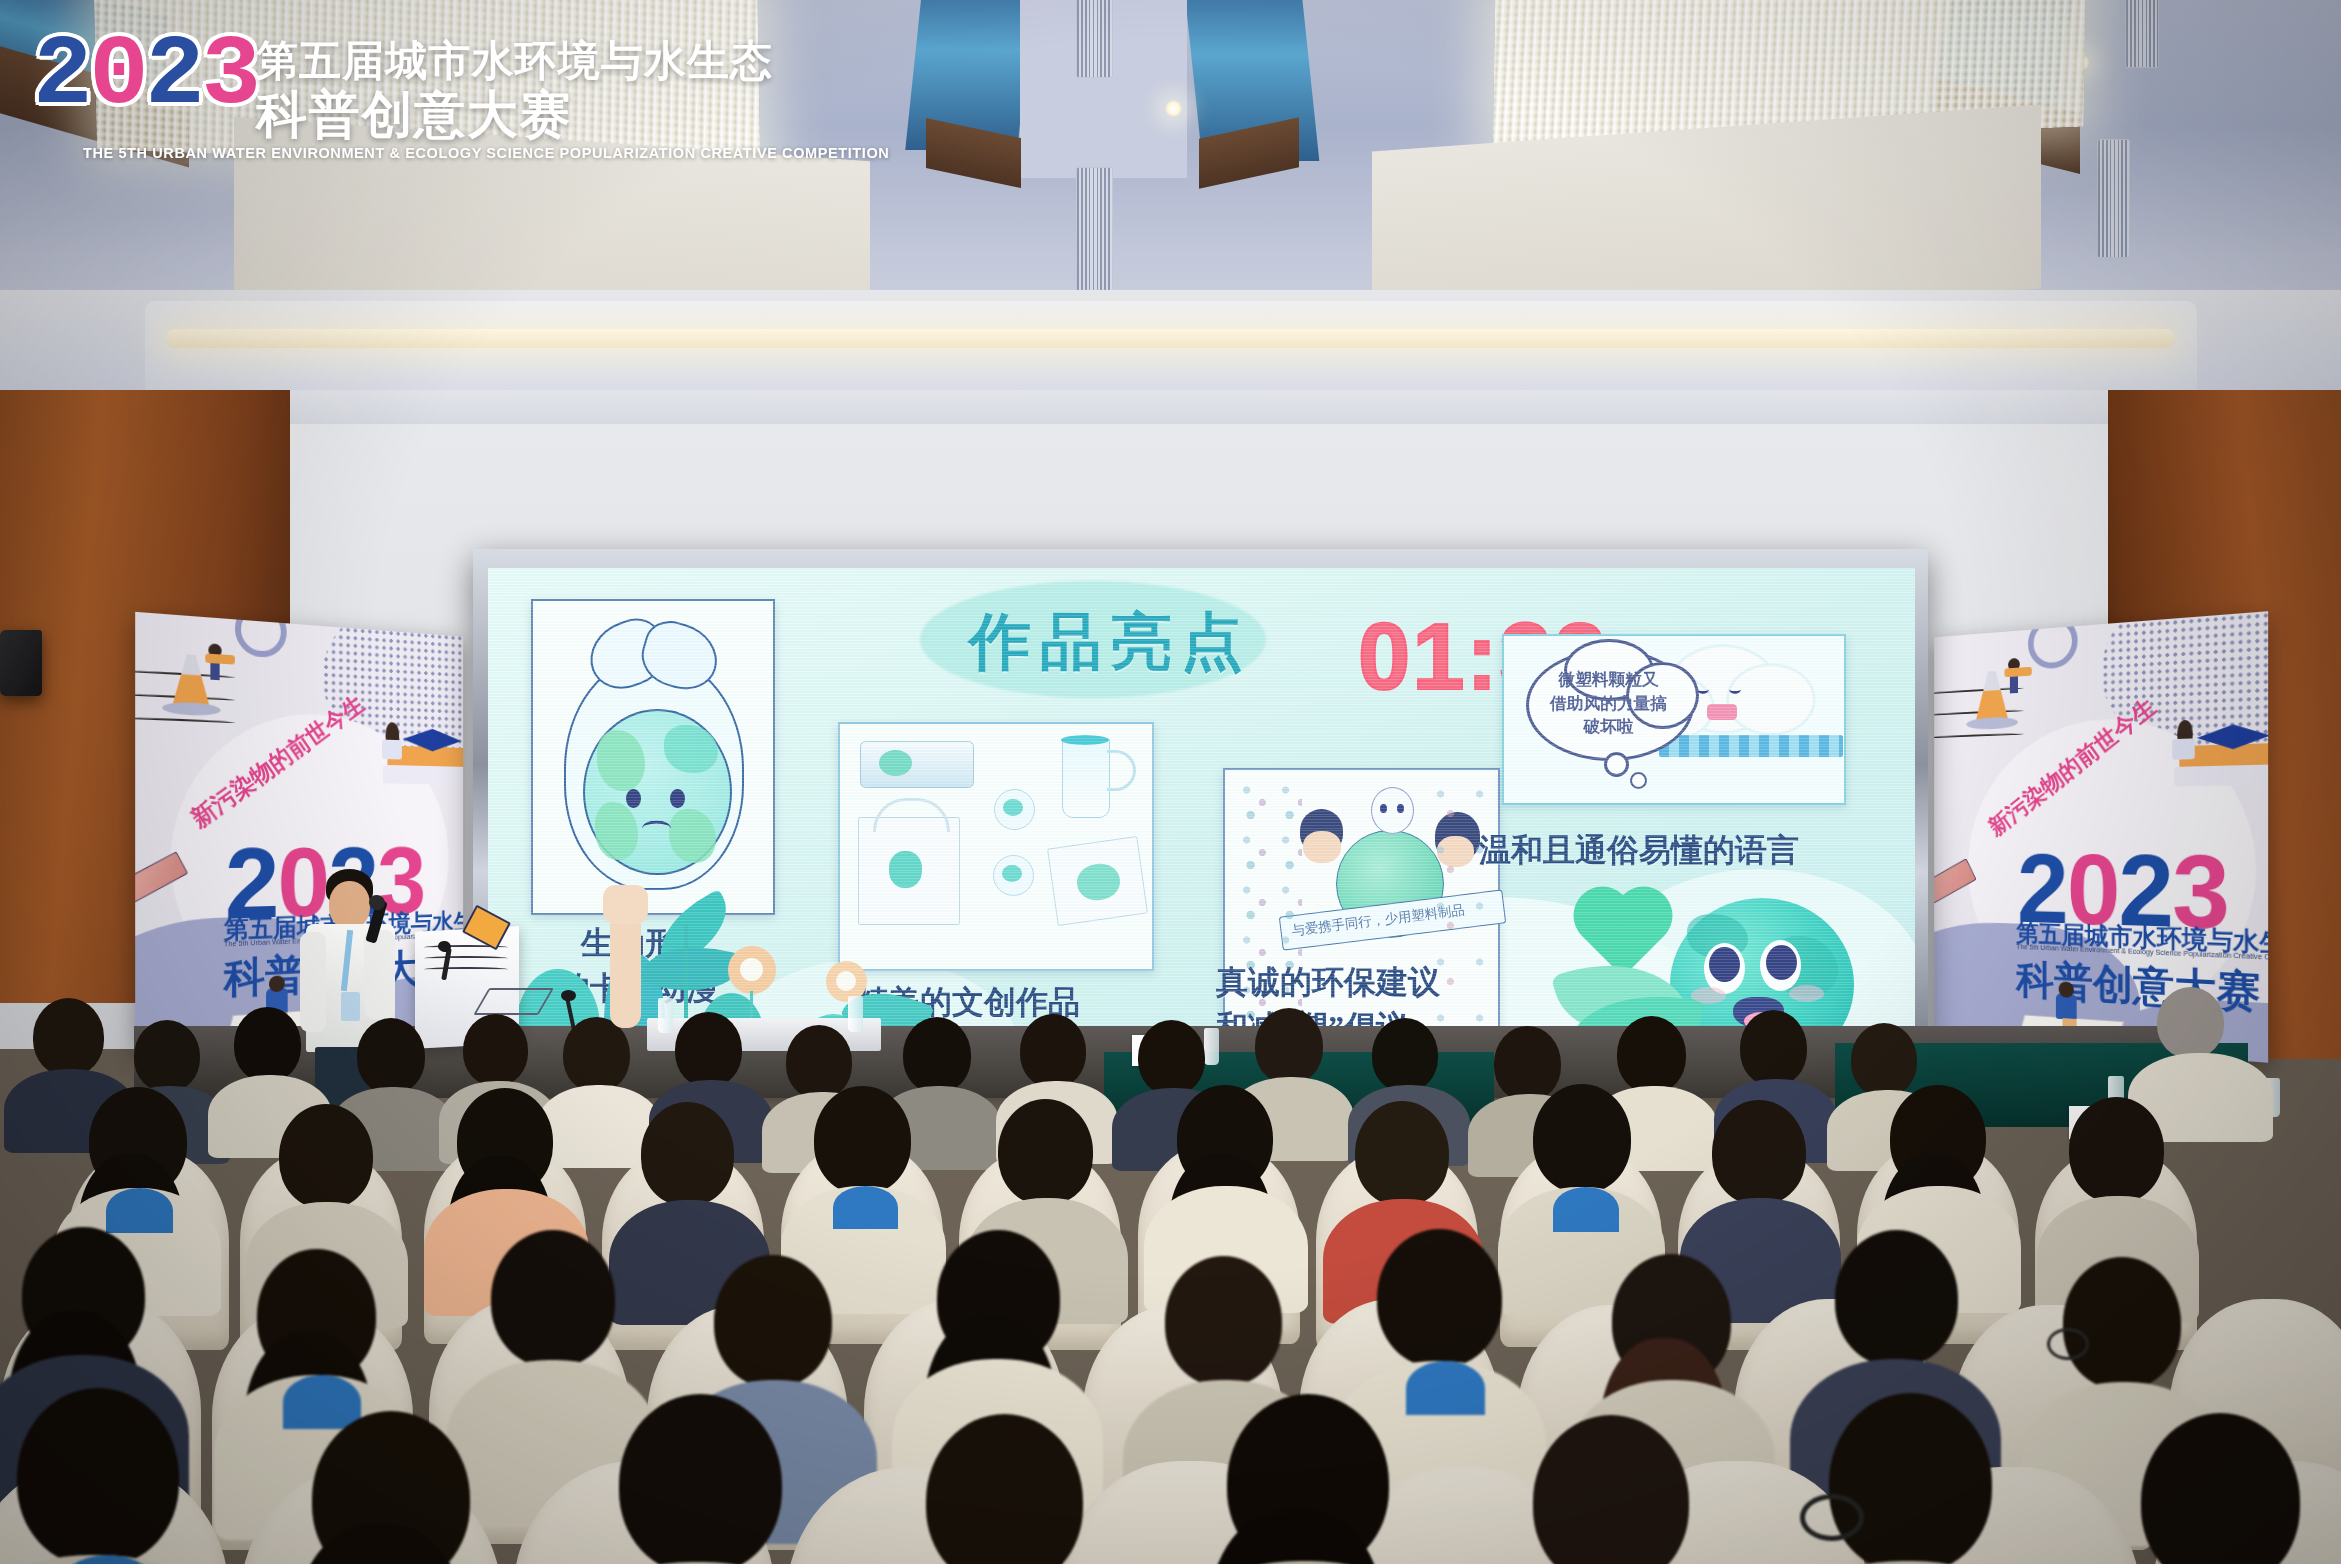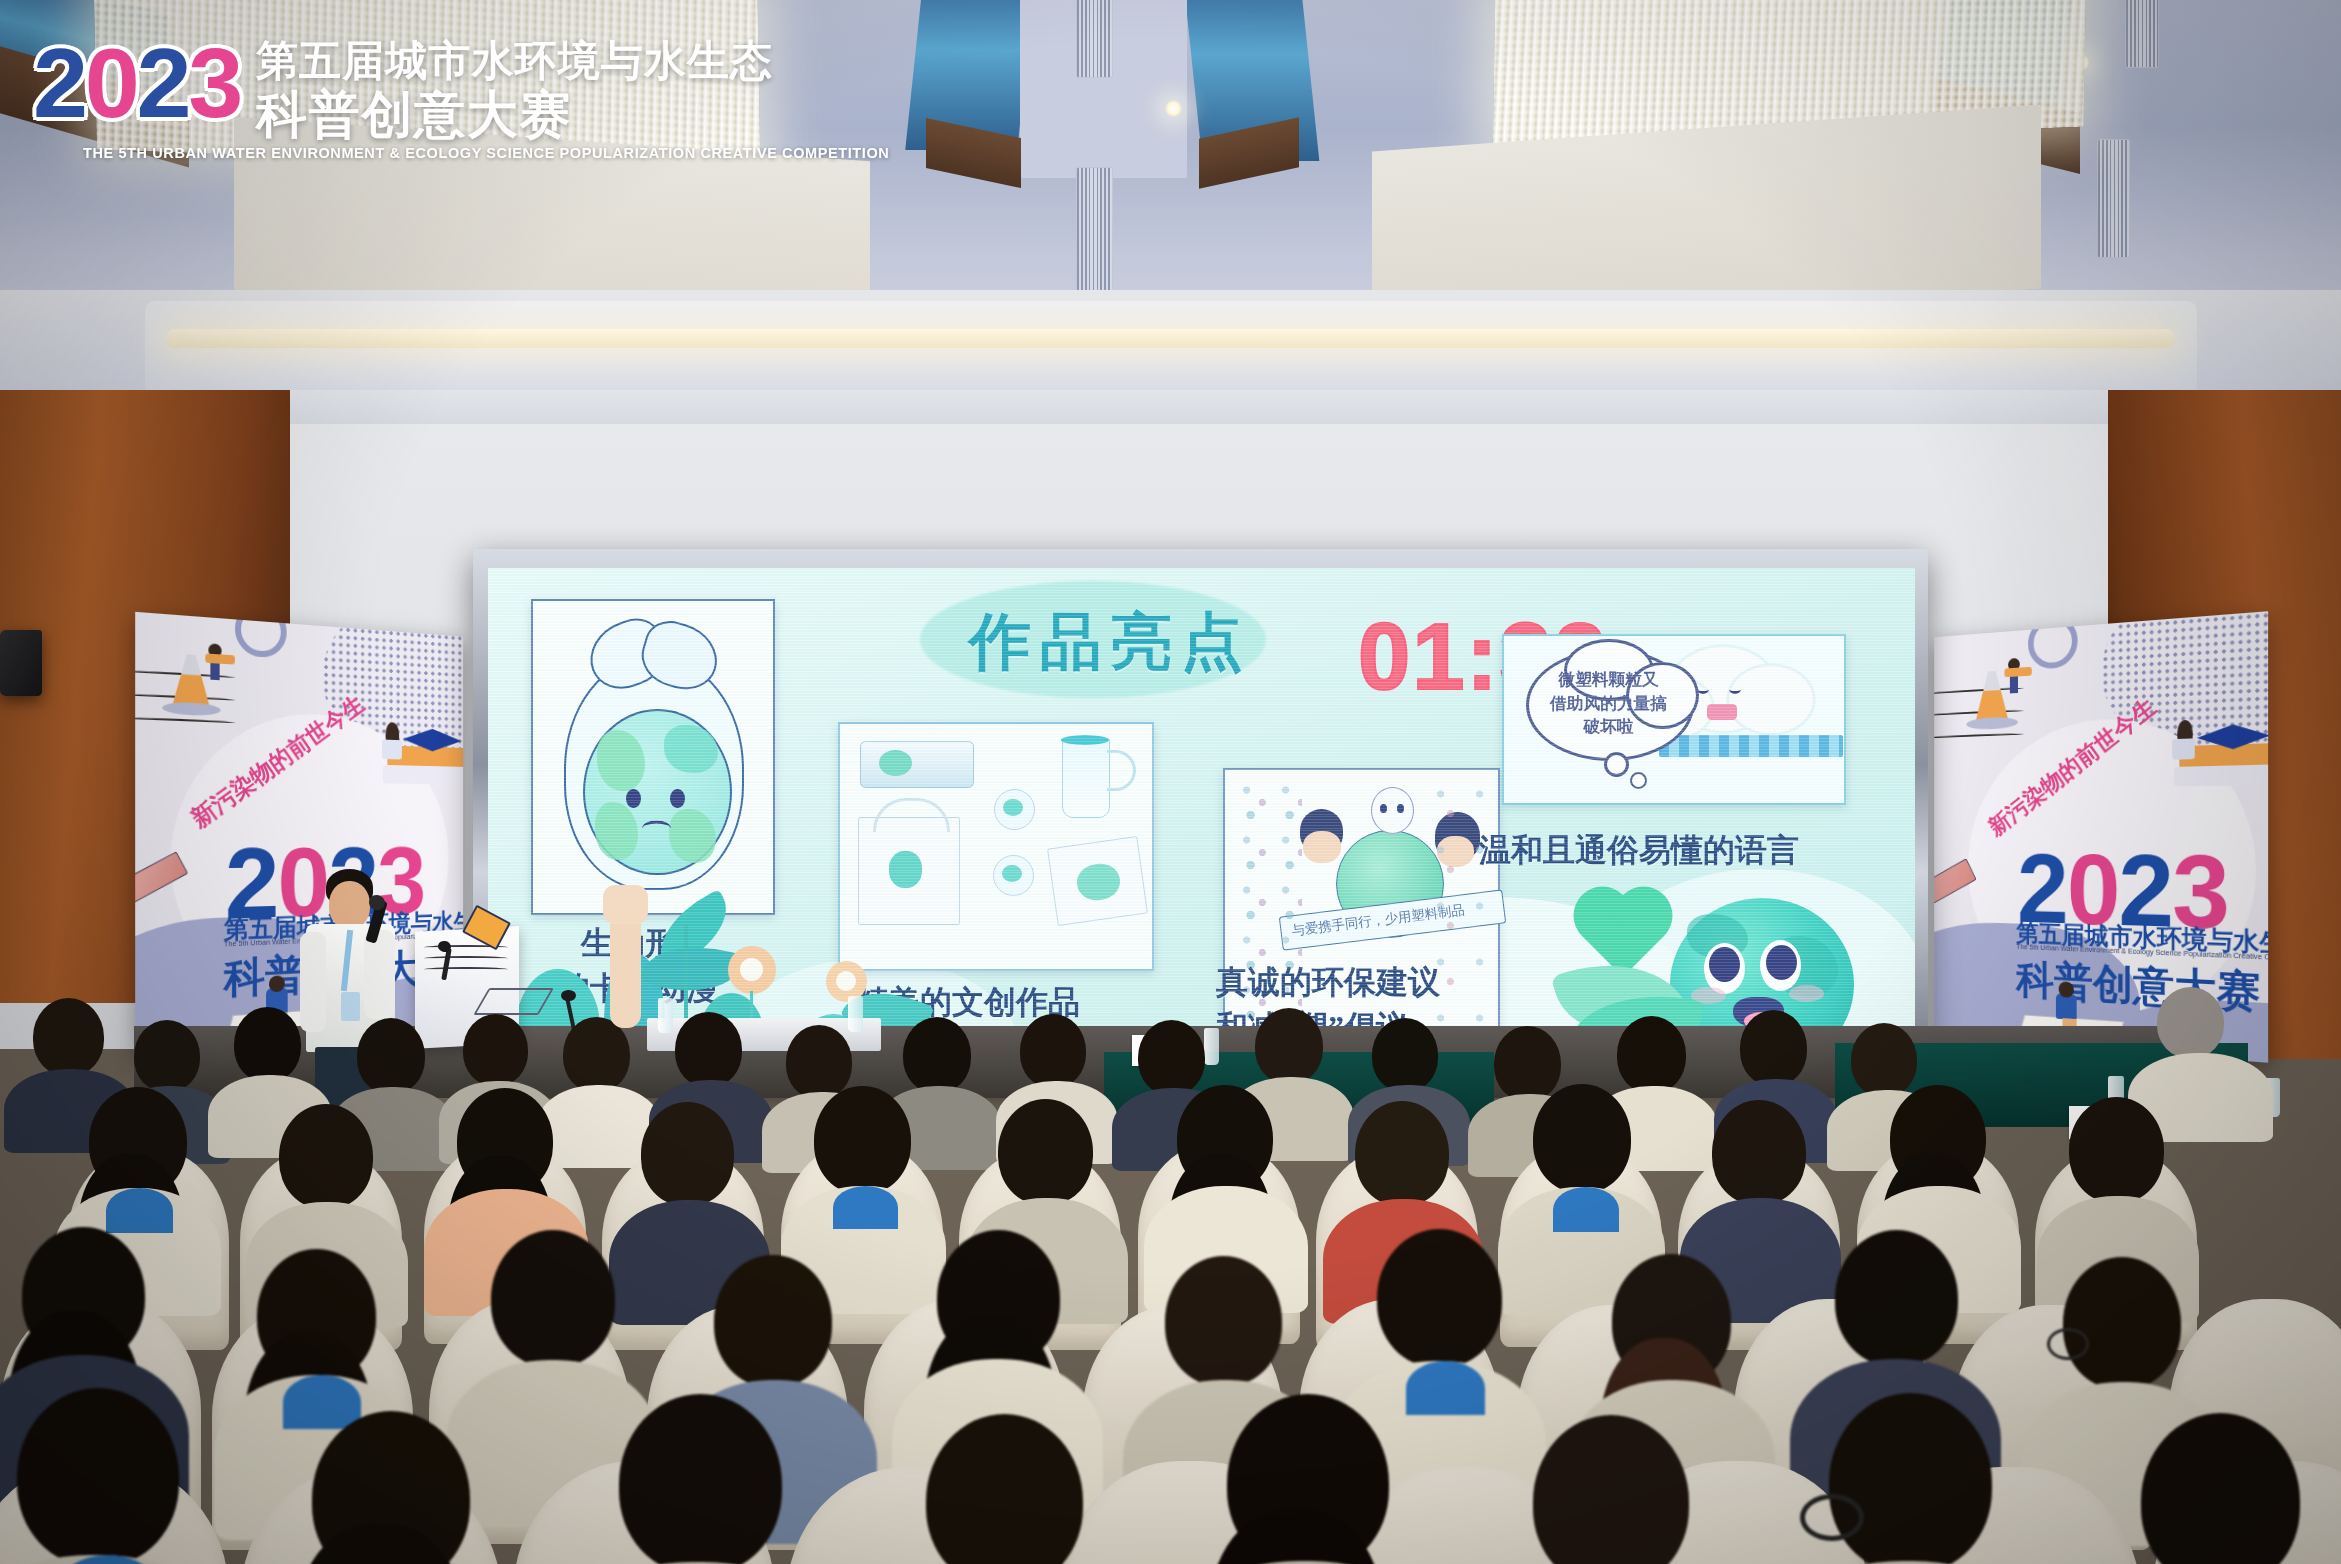--- a/index.html
+++ b/index.html
@@ -129,24 +129,24 @@
   .judge-table{position:absolute;background:linear-gradient(180deg,#0e4d46,#07332e);}
   .namecard{position:absolute;background:#fdfdfd;box-shadow:0 1.1px 3.3px rgba(0,0,0,.2);}
   .bottle{position:absolute;background:linear-gradient(90deg,rgba(255,255,255,.9),rgba(215,235,240,.8));border-radius:2.2px 2.2px 4.5px 4.5px;}
   .vignette{position:absolute;inset:0;pointer-events:none;
      background:radial-gradient(ellipse at 50% 42%,rgba(0,0,0,0) 48%,rgba(0,0,0,.30) 100%);}
   .blurlow{filter:blur(1.2px);}
   .blurmid{filter:blur(0.7px);}
 
   
   .logo{position:absolute;left:33px;top:27px;}
-  .logo-year{position:absolute;left:0;top:6px;font-weight:900;font-size:99px;line-height:1;
+  .logo-year{position:absolute;left:0;top:0;font-weight:900;font-size:99px;line-height:1;
      letter-spacing:-3.3px;white-space:nowrap;
      text-shadow:0 0 0 #fff, -3.9px 0 0 #fff, 3.9px 0 0 #fff, 0 -3.9px 0 #fff, 0 3.9px 0 #fff,
-                 -3.3px -3.3px 0 #fff, 3.3px -3.3px 0 #fff, -3.3px 3.3px 0 #fff, 3.3px 3.3px 0 #fff;}
+                 -3.3px -3.3px 0 #fff, 3.3px -3.3px 0 #fff, -3.3px 3.3px 0 #fff, 3.3px 3.3px 0 #fff;font-family:Liberation Mono, monospace;}
   .logo-year .d1{color:#2b4fa0;} .logo-year .d2{color:#e6468f;}
   .logo-year .d3{color:#2b4fa0;} .logo-year .d4{color:#e6468f;}
   .logo-cn1{position:absolute;left:223px;top:5.6px;color:#ffffff;font-weight:900;font-size:42px;
      white-space:nowrap;letter-spacing:1.1px;text-shadow:0 1.7px 6.7px rgba(0,0,0,.35);}
   .logo-cn2{position:absolute;left:223px;top:54px;color:#ffffff;font-weight:900;font-size:51px;
      white-space:nowrap;letter-spacing:1.7px;text-shadow:0 1.7px 6.7px rgba(0,0,0,.35);}
   .logo-en{position:absolute;left:50px;top:118px;color:#ffffff;font-weight:700;font-size:14.5px;
      white-space:nowrap;letter-spacing:0.6px;text-shadow:0 1.1px 4.5px rgba(0,0,0,.4);}
 </style>
 </head>

